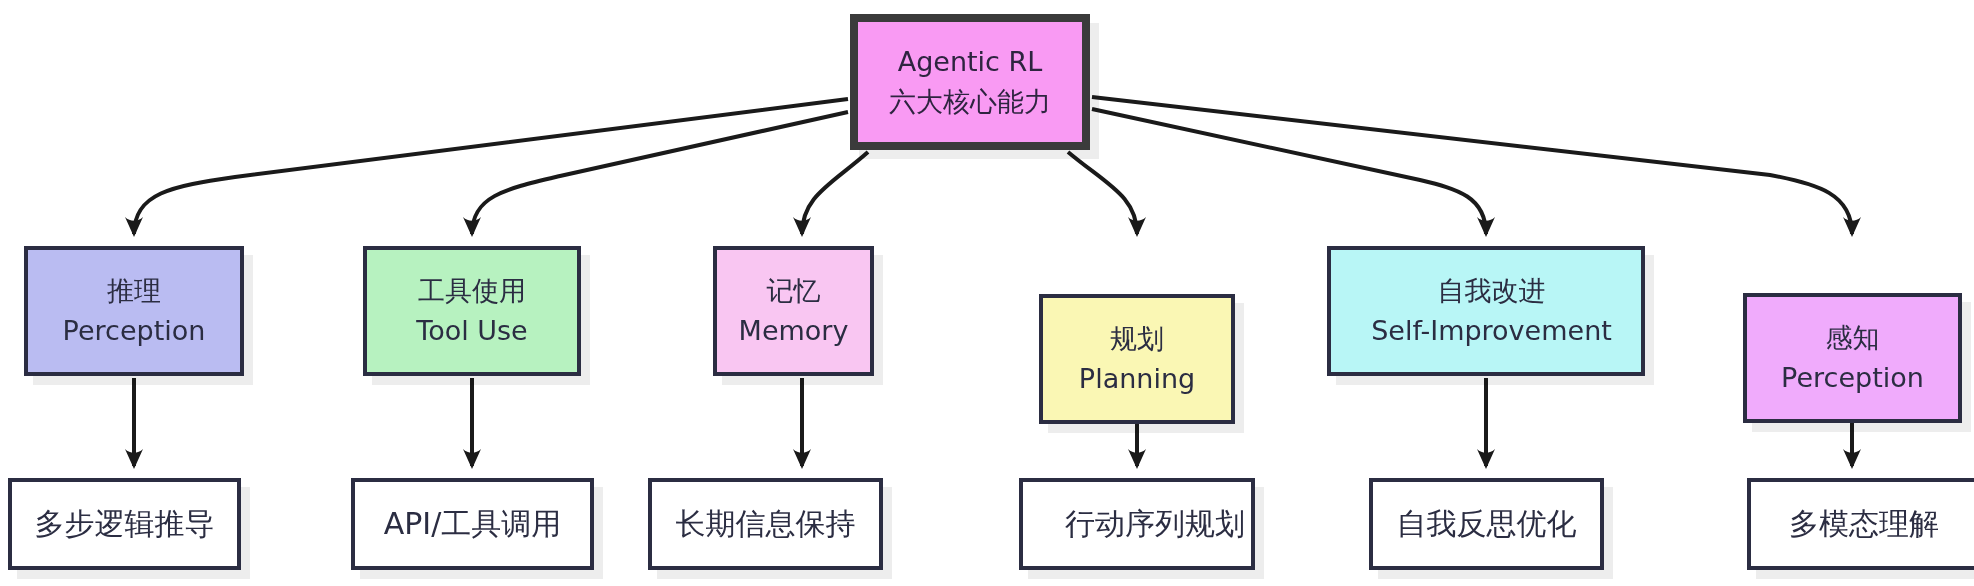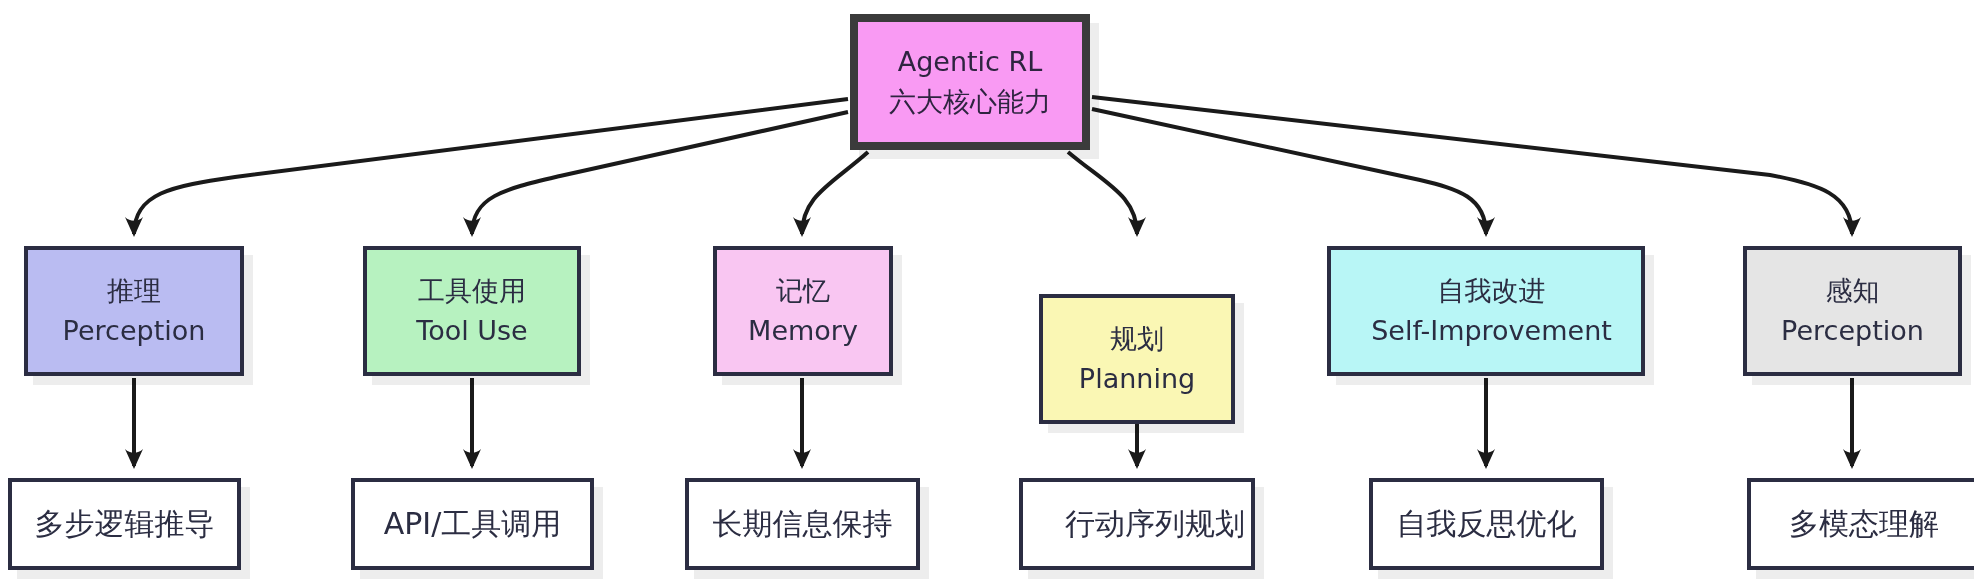--- a/index.html
+++ b/index.html
@@ -21,21 +21,21 @@
   .mid-node{
     top:246px;height:130px;border:4px solid #2b2d42;color:#2b2d42;
     font-size:27px;line-height:40px;font-weight:500;
   }
   .bot-node{
     top:478px;height:92px;border:4px solid #2b2d42;color:#2b2d42;
     background:#ffffff;font-size:30px;line-height:36px;font-weight:500;
   }
   .c0m{left:24px;width:220px;}   .c0b{left:8px;width:233px;}
   .c1m{left:363px;width:218px;}  .c1b{left:351px;width:243px;}
-  .c2m{left:713px;width:180px;}  .c2b{left:685px;width:235px;}
+  .c2m{left:713px;width:161px;}  .c2b{left:648px;width:235px;}
   .c3m{left:1039px;width:196px;margin-top:48px;} .c3b{left:1019px;width:236px;padding-left:36px;}
   .c4m{left:1327px;width:318px;padding-left:11px;} .c4b{left:1369px;width:235px;}
   .c5m{left:1743px;width:219px;} .c5b{left:1747px;width:234px;}
   .edge{stroke:#1a1a1a;stroke-width:4;fill:none;}
 </style>
 </head>
 <body>
 
 <div class="canvas">
 
@@ -78,21 +78,21 @@
     <span>Memory</span>
   </div>
   <div class="node mid-node c3m" style="background-color: rgb(250, 247, 180);">
     <span>规划</span>
     <span>Planning</span>
   </div>
   <div class="node mid-node c4m" style="background-color: rgb(184, 246, 246);">
     <span>自我改进</span>
     <span>Self-Improvement</span>
   </div>
-  <div class="node mid-node c5m" style="background-color: #e5e5e5;">
+  <div class="node mid-node c5m" style="background-color: #f0abfc; margin-top: 47px;">
     <span>感知</span>
     <span>Perception</span>
   </div>
 
   <div class="node bot-node c0b">
     <span>多步逻辑推导</span>
   </div>
   <div class="node bot-node c1b">
     <span>API/工具调用</span>
   </div>

